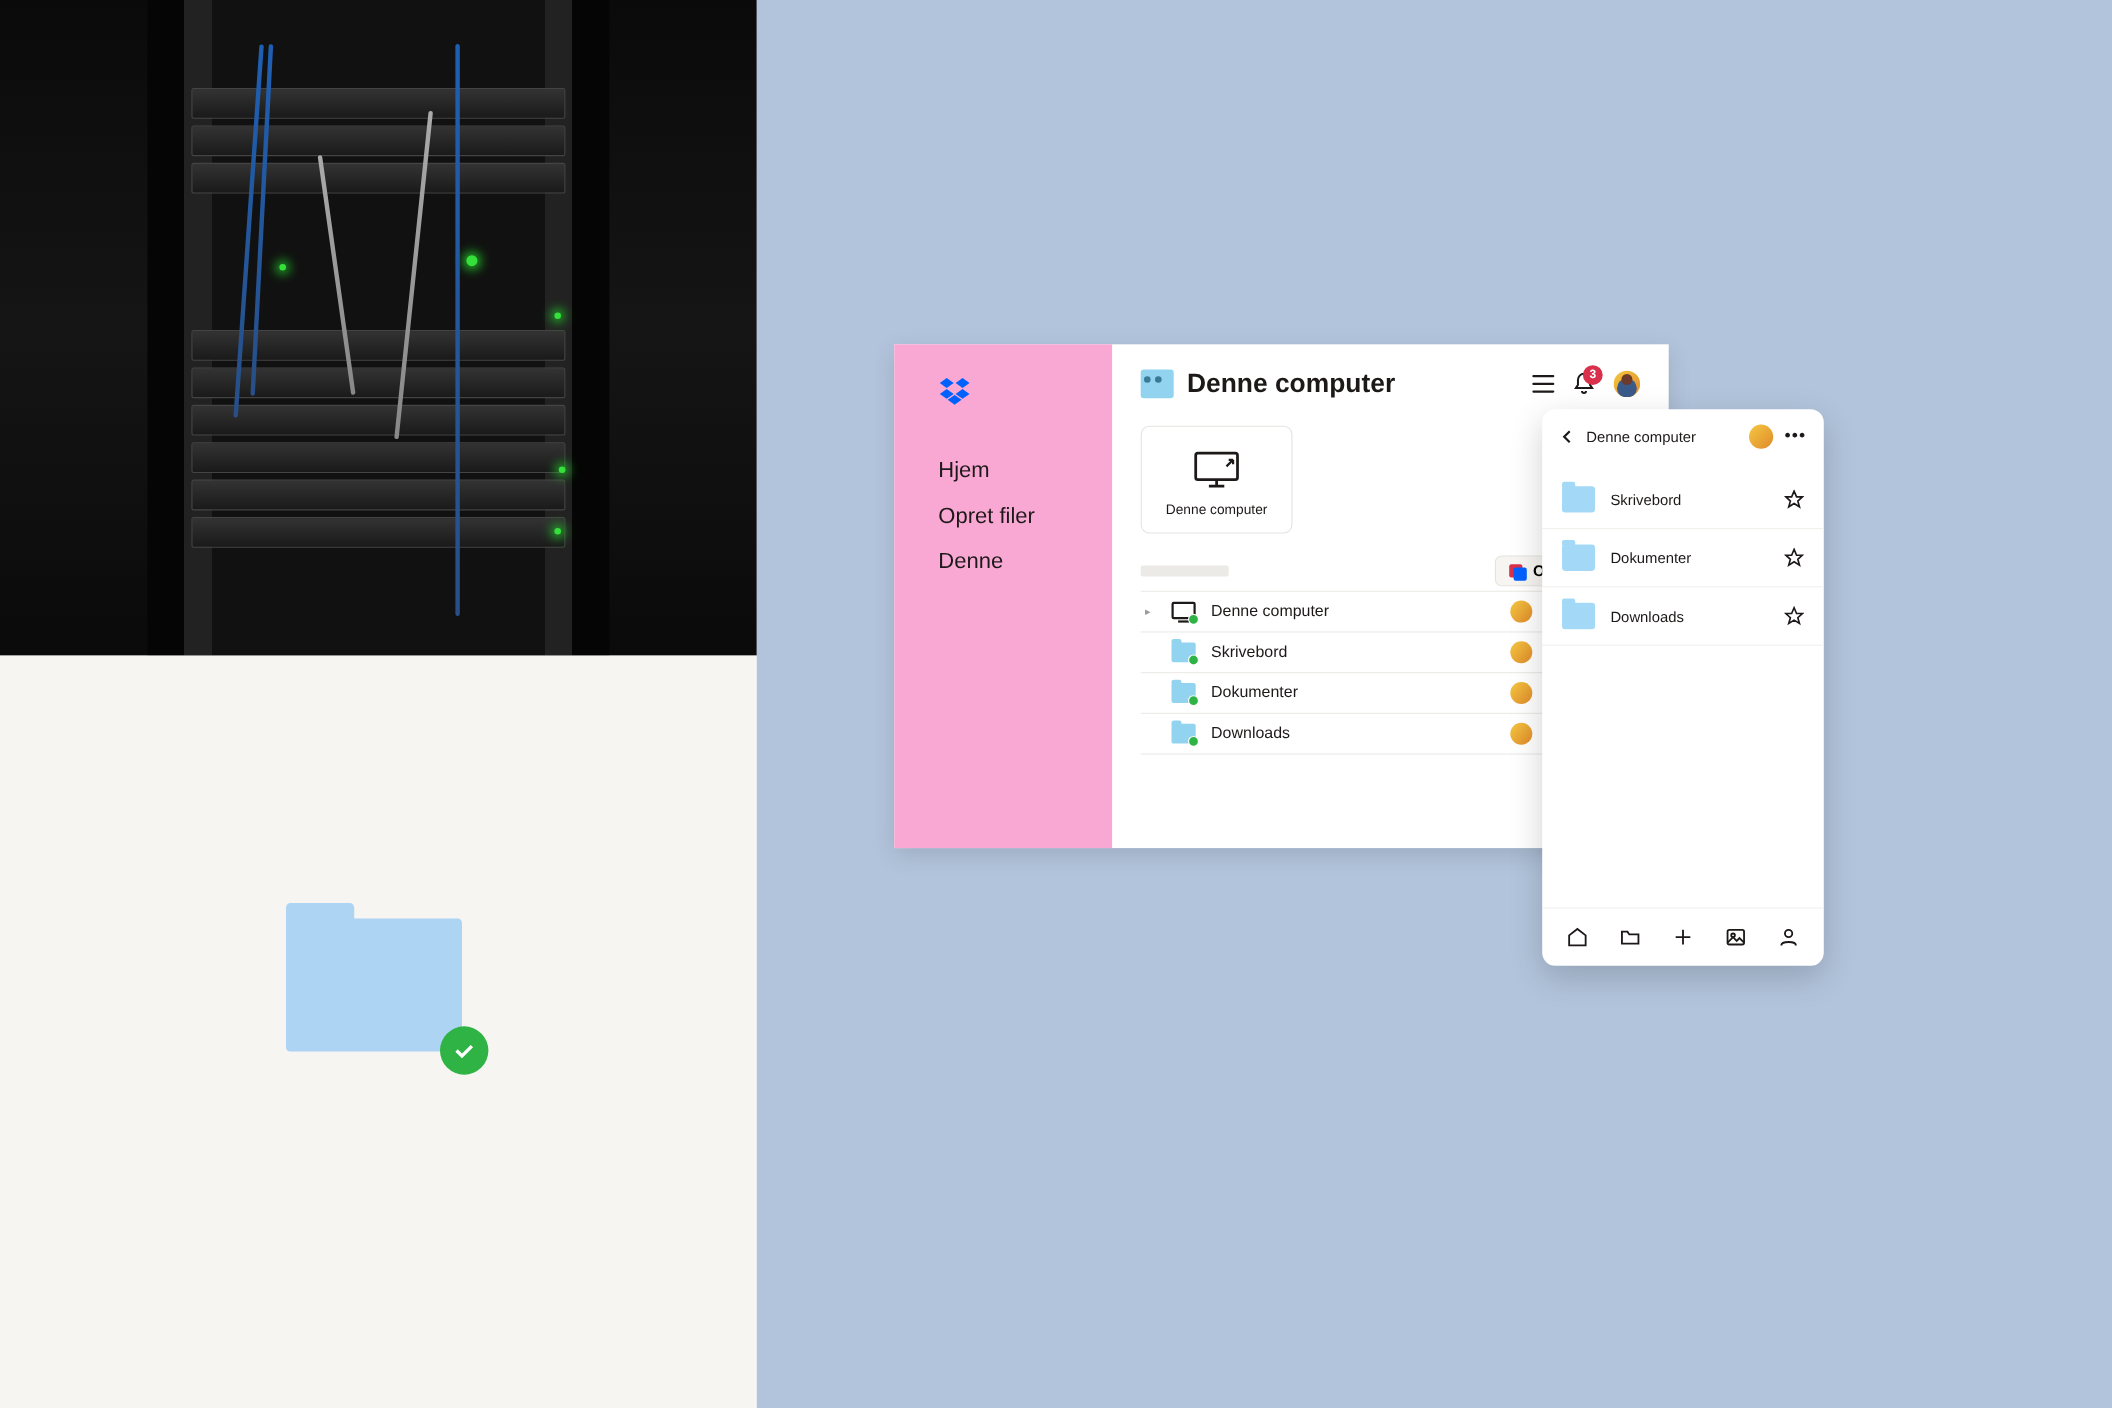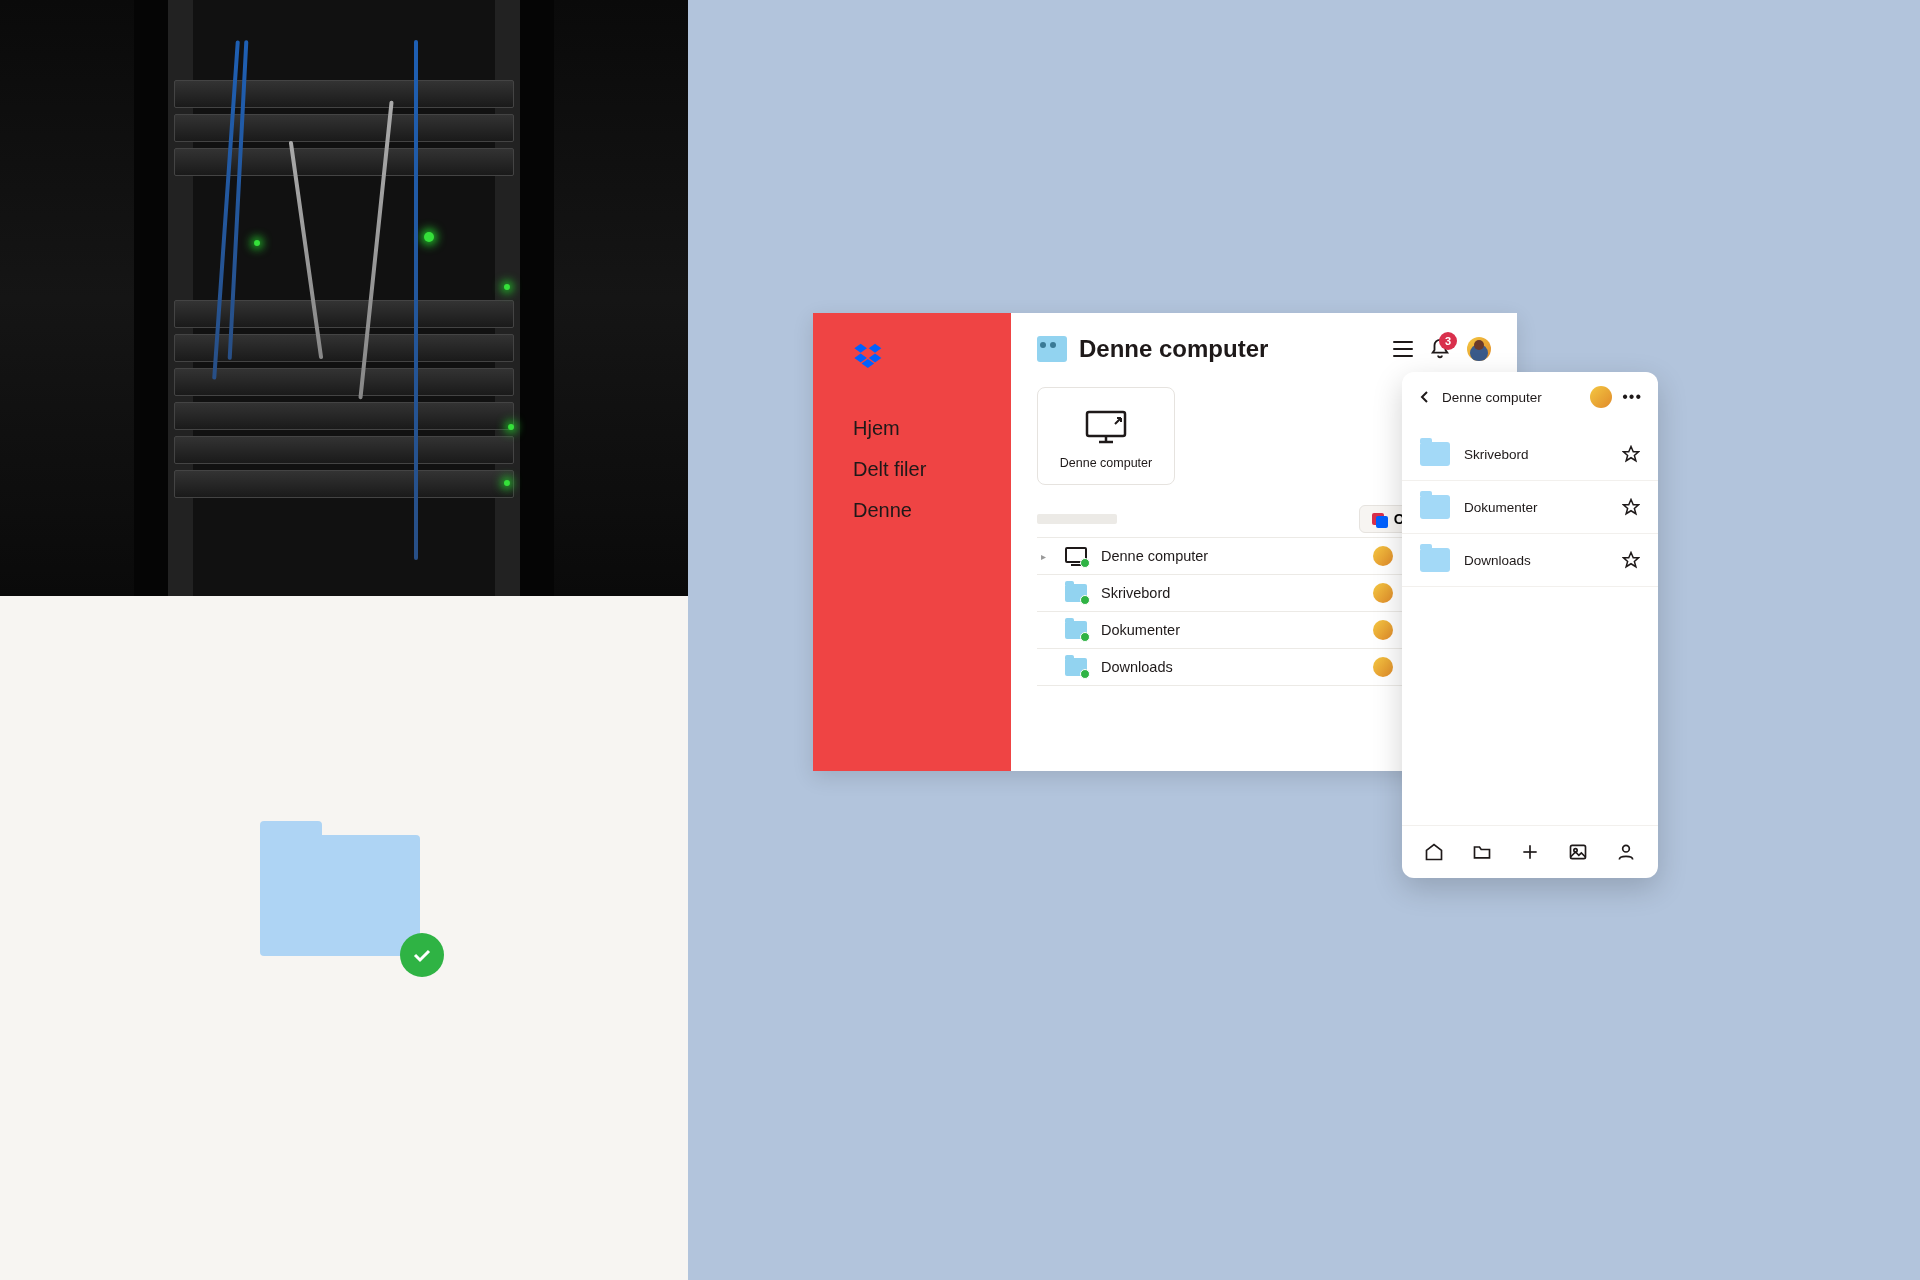--- a/index.html
+++ b/index.html
@@ -20,21 +20,21 @@
   .folder-tab { position:absolute; left:0; top:0; width:62px; height:22px; background:#aed4f4; border-radius:4px 4px 0 0; }
   .folder-body { position:absolute; left:0; top:14px; width:160px; height:121px; background:#aed4f4; border-radius:4px; }
   .check-badge { position:absolute; left:140px; top:112px; width:44px; height:44px; background:#2fb344; border-radius:50%; display:flex; align-items:center; justify-content:center; }
   .check-badge svg { width:24px; height:24px; stroke:#fff; stroke-width:3; fill:none; }
 
   
   .right-col { position:absolute; left:688px; top:0; width:1232px; height:1280px; background:#b2c4dc; }
 
   
   .desktop-window { position:absolute; left:813px; top:313px; width:704px; height:458px; background:#fff; box-shadow:0 6px 20px rgba(0,0,0,0.12); display:flex; }
-  .dw-sidebar { width:198px; background:#ef4444; padding:28px 0 16px 40px; }
+  .dw-sidebar { width:198px; background:#f9a8d4; padding:28px 0 16px 40px; }
   .dw-logo { width:30px; height:30px; margin-bottom:46px; }
   .dw-nav-item { font-size:20px; color:#1e1919; margin-bottom:18px; cursor:pointer; }
   .dw-main { flex:1; padding:22px 26px 0 26px; position:relative; }
   .dw-header { display:flex; align-items:center; gap:12px; margin-bottom:24px; }
   .dw-header-folder { width:30px; height:26px; background:#92d3f0; border-radius:3px; position:relative; }
   .dw-header-folder::before { content:''; position:absolute; left:3px; top:6px; width:6px; height:6px; border-radius:50%; background:#3a7a96; box-shadow:10px 0 0 #3a7a96; }
   .dw-title { font-size:24px; font-weight:700; color:#1e1919; }
   .dw-header-right { margin-left:auto; display:flex; align-items:center; gap:16px; }
   .menu-icon { width:20px; height:16px; cursor:pointer; }
   .menu-icon div { height:2px; background:#1e1919; margin-bottom:5px; border-radius:1px; }
@@ -130,21 +130,21 @@
 <div class="right-col"></div>
 
 <div class="desktop-window">
   <div class="dw-sidebar">
     <div class="dw-logo">
       <svg viewBox="0 0 30 30" fill="#0061fe">
           <path d="M7 3 L14 8 L7 13 L0 8 Z M23 3 L30 8 L23 13 L16 8 Z M7 14 L14 19 L7 24 L0 19 Z M23 14 L30 19 L23 24 L16 19 Z M15 20 L22 25 L15 30 L8 25 Z" transform="scale(0.9) translate(1.5 0)"></path>
         </svg>
     </div>
     <div class="dw-nav-item">Hjem</div>
-    <div class="dw-nav-item">Delt filer</div>
+    <div class="dw-nav-item">Opret filer</div>
     <div class="dw-nav-item">Denne</div>
   </div>
 
   <div class="dw-main">
     <div class="dw-header">
       <div class="dw-header-folder"></div>
       <div class="dw-title">Denne computer</div>
       <div class="dw-header-right">
         <div class="menu-icon">
             <div></div>

